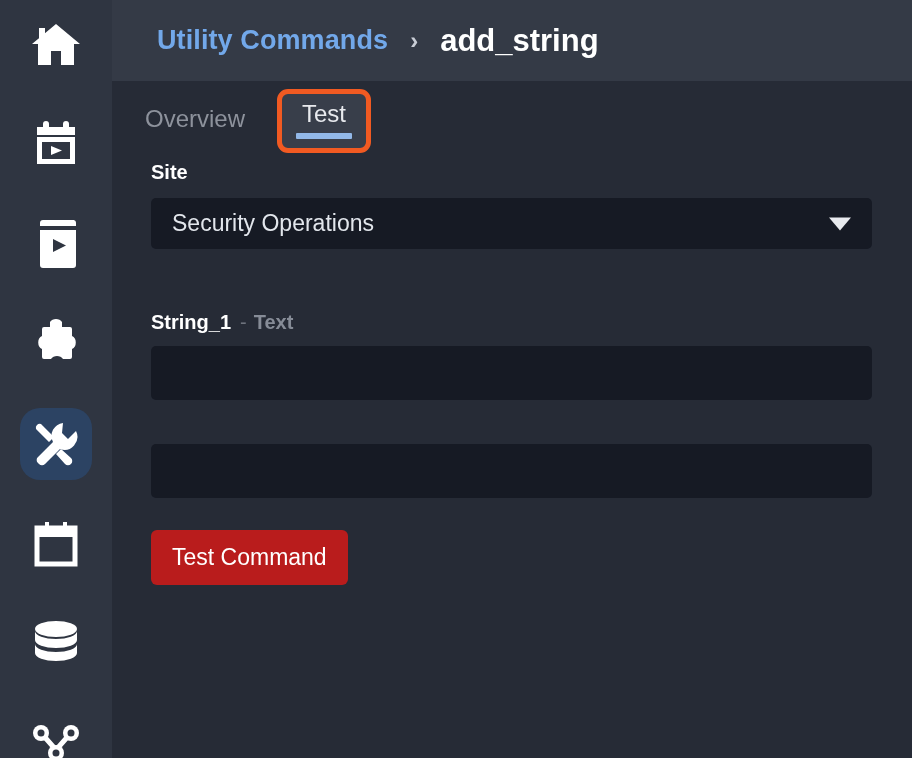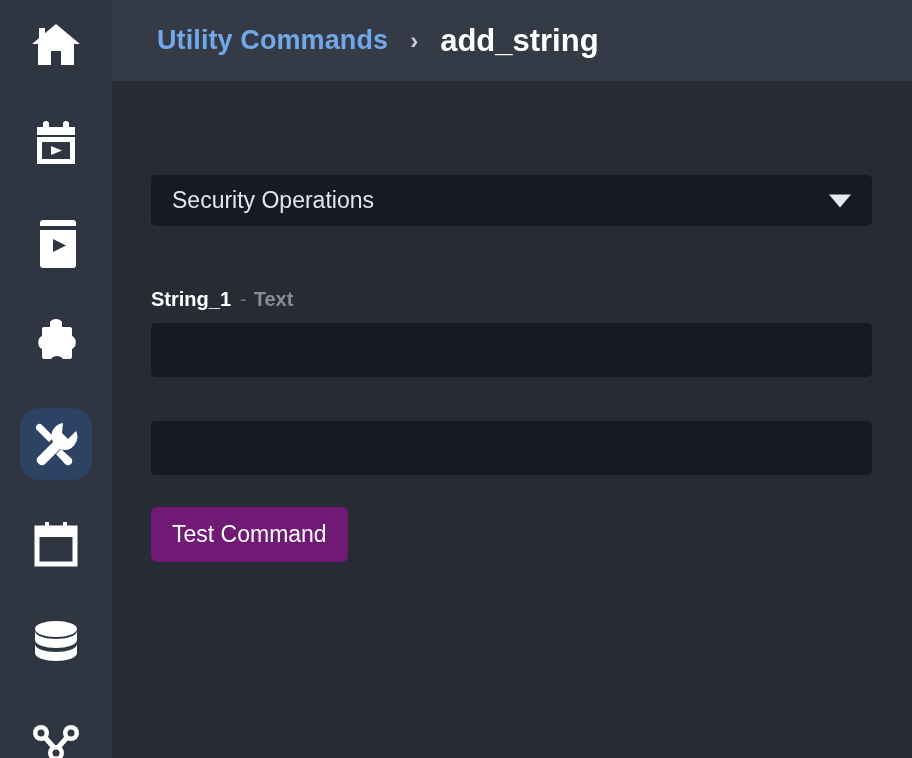--- a/index.html
+++ b/index.html
@@ -142,21 +142,21 @@
     color: #e2e6ec;
     font-size: 20px;
     font-family: "Liberation Sans", sans-serif;
     padding: 0 18px;
   }
   .spacer-lg { height: 62px; }
   .spacer-md { height: 32px; }
 
   #submit-btn {
     margin: 0 0 0 39px;
-    background: #701a75;
+    background: #b91c1c;
     color: #ffffff;
     border: none;
     border-radius: 6px;
     font-size: 23px;
     font-family: "Liberation Sans", sans-serif;
     padding: 0 21px;
     height: 55px;
     cursor: pointer;
   }
 </style>
@@ -256,23 +256,32 @@
   </div>
 
   <div id="header">
     <span id="crumb-root">Utility Commands</span>
     <span id="crumb-sep">›</span>
     <span id="crumb-current">add_string</span>
   </div>
 
   <div id="main">
 
+    <div id="tabs">
+      <span id="tab-overview" class="tab">Overview</span>
+
+      <div id="tab-test-box">
+        <span id="tab-test-label">Test</span>
+        <span id="tab-test-underline"></span>
+      </div>
+    </div>
 
     <div id="form">
 
+      <div class="field-label">Site</div>
 
       <div class="select-box">
         <span class="select-value">Security Operations</span>
         <span class="select-caret"></span>
       </div>
 
       <div class="spacer-lg"></div>
 
       <div class="field-label">
         <span>String_1</span><span class="dash">-</span><span class="type">Text</span>

